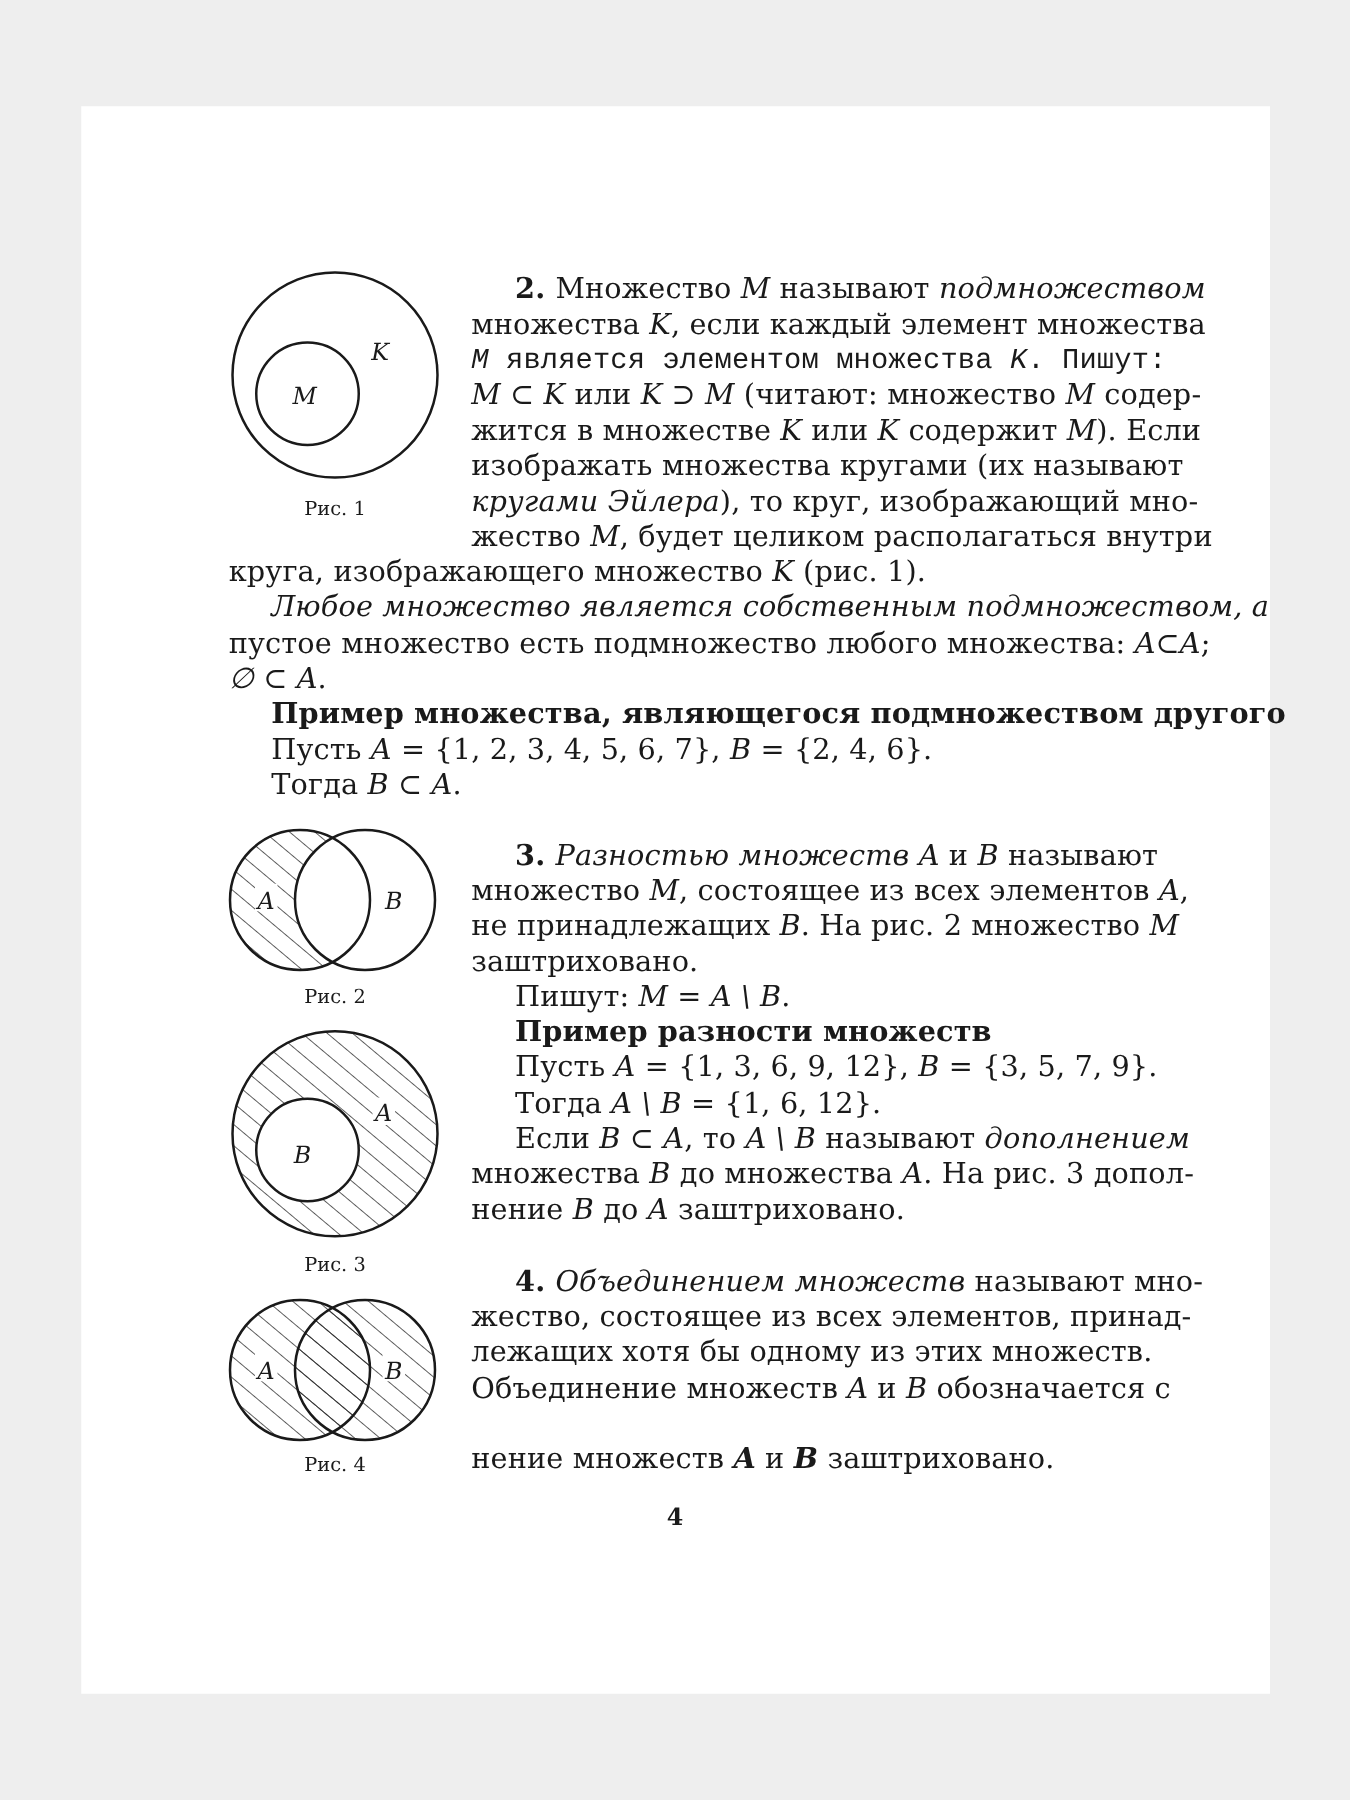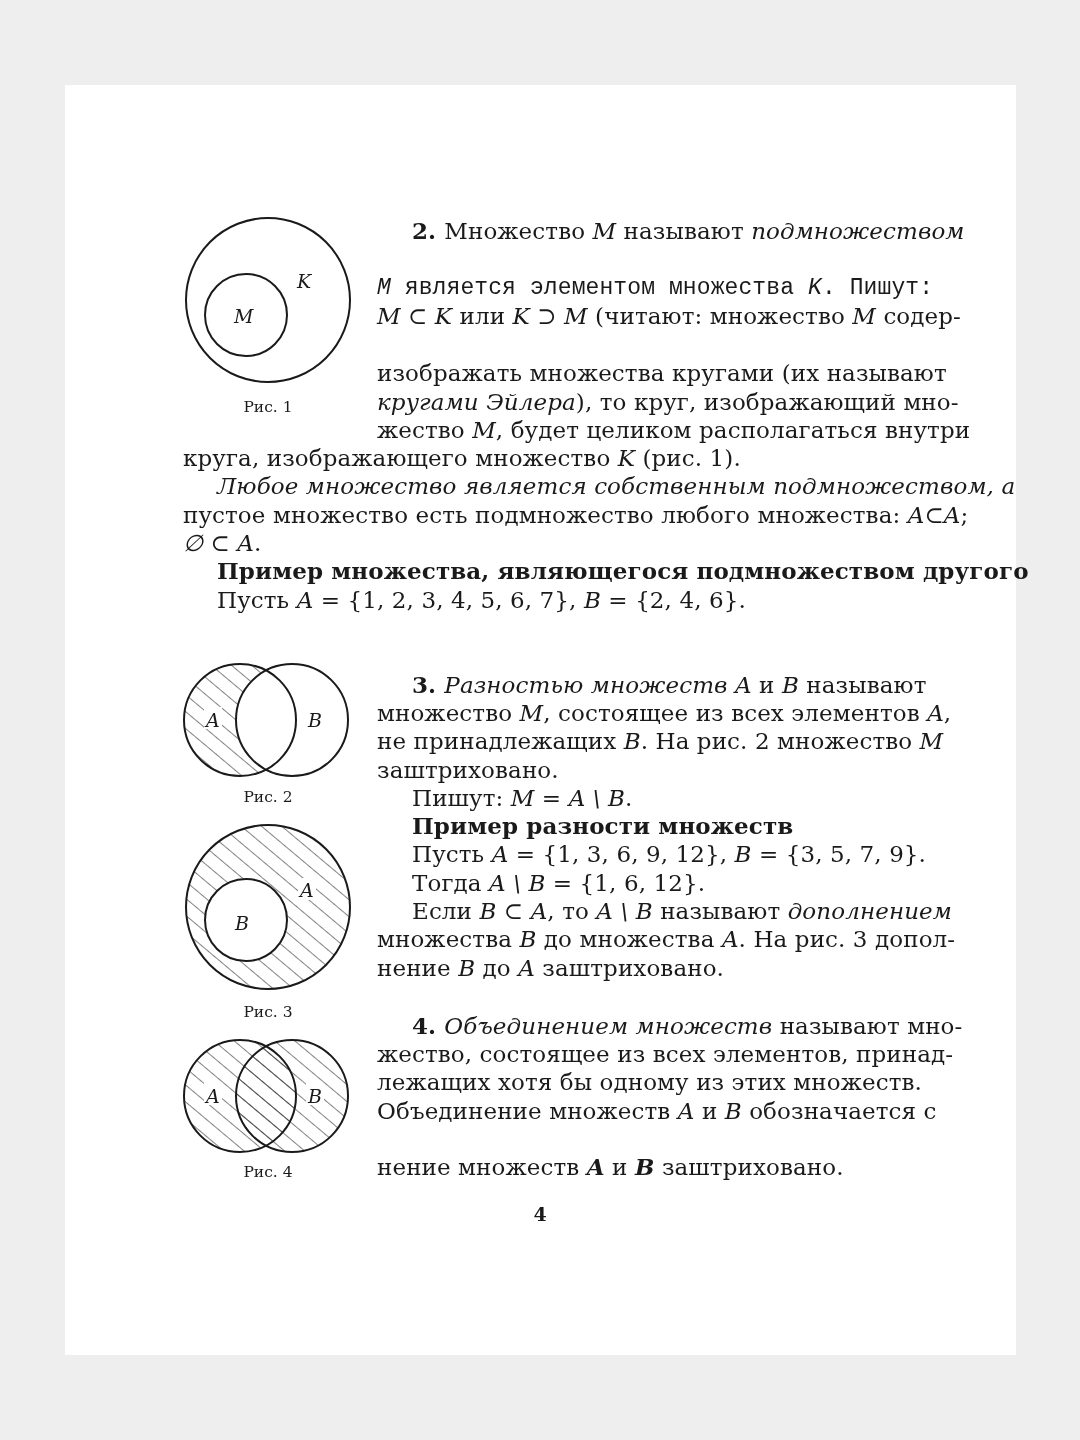--- a/index.html
+++ b/index.html
@@ -60,25 +60,31 @@
     <circle cx="203" cy="215" r="82" fill="none" stroke="#1a1a1a" stroke-width="2"></circle>
     <circle cx="181" cy="230" r="41" fill="none" stroke="#1a1a1a" stroke-width="2"></circle>
     <text x="232" y="203">K</text>
     <text x="169" y="238">M</text>
   </svg>
   <div class="caption" style="left:143px; top:312px;">Рис. 1</div>
 
   <div class="line rc ind" style="top:132px;">
     <span class="b">2. </span><span>Множество </span><span class="i">M</span><span> называют </span><span class="i">подмножеством</span>
   </div>
+  <div class="line rc" style="top:161px;">
+    <span>множества </span><span class="i">K</span><span>, если каждый элемент множества</span>
+  </div>
   <div class="line rc" style="top:189px;font-family:Liberation Mono, monospace;">
     <span class="i">M</span><span> является элементом множества </span><span class="i">K</span><span>. Пишут:</span>
   </div>
   <div class="line rc" style="top:217px;">
     <span class="i">M ⊂ K</span><span> или </span><span class="i">K ⊃ M</span><span> (читают: множество </span><span class="i">M</span><span> содер-</span>
+  </div>
+  <div class="line rc" style="top:246px;">
+    <span>жится в множестве </span><span class="i">K</span><span> или </span><span class="i">K</span><span> содержит </span><span class="i">M</span><span>). Если</span>
   </div>
   <div class="line rc" style="top:274px;">
     <span>изображать множества кругами (их называют</span>
   </div>
   <div class="line rc" style="top:331px;">
     <span>жество </span><span class="i">M</span><span>, будет целиком располагаться внутри</span>
   </div>
   <div class="line rc" style="top:303px;">
     <span class="i">кругами Эйлера</span><span>), то круг, изображающий мно-</span>
   </div>
@@ -91,20 +97,23 @@
   <div class="line fw" style="top:416px;">
     <span>пустое множество есть подмножество любого множества: </span><span class="i">A⊂A</span><span>;</span>
   </div>
   <div class="line fw nojust" style="top:444px;">
     <span class="i">∅ ⊂ A</span><span>.</span>
   </div>
 
   <div class="line fw ind nojust b" style="top:472px;">Пример множества, являющегося подмножеством другого</div>
   <div class="line fw ind nojust" style="top:501px;">
     <span>Пусть </span><span class="i">A</span><span> = {1, 2, 3, 4, 5, 6, 7}, </span><span class="i">B</span><span> = {2, 4, 6}.</span>
+  </div>
+  <div class="line fw ind nojust" style="top:529px;">
+    <span>Тогда </span><span class="i">B ⊂ A</span><span>.</span>
   </div>
 
   <svg width="0" height="0" style="position:absolute">
     <defs>
       <pattern id="hatch" patternUnits="userSpaceOnUse" width="13" height="13" patternTransform="rotate(-50)">
         <line x1="0" y1="0" x2="0" y2="13" stroke="#1a1a1a" stroke-width="1.1"></line>
       </pattern>
       <clipPath id="f2A">
           <circle cx="175" cy="635" r="56"></circle>
         </clipPath>

